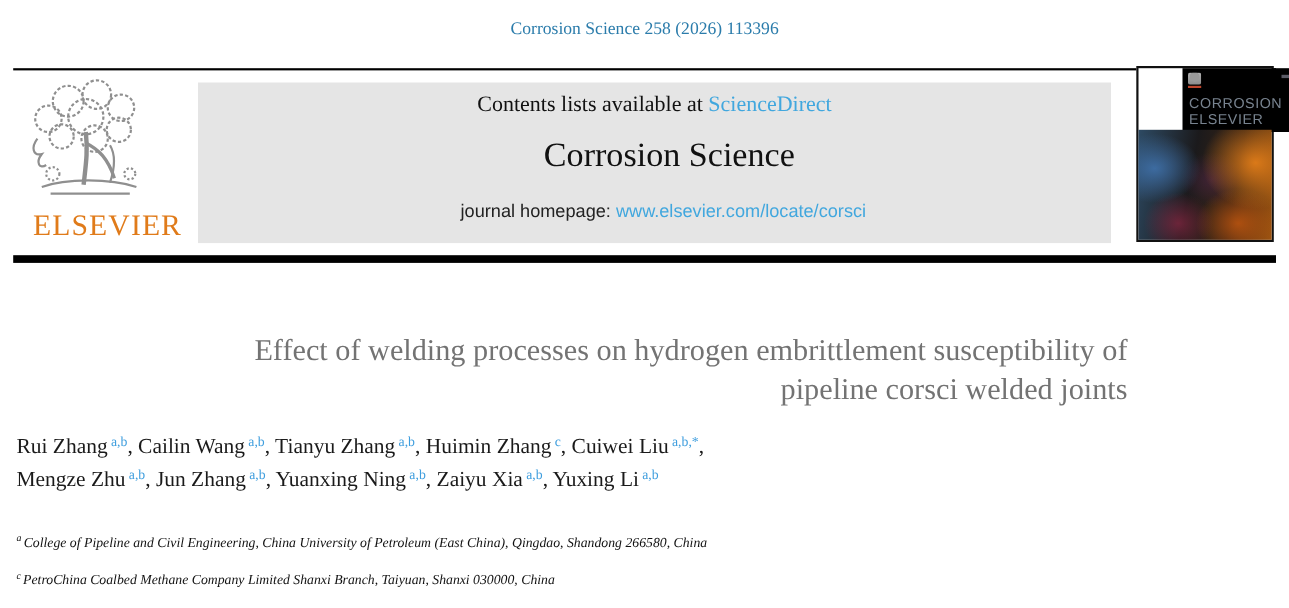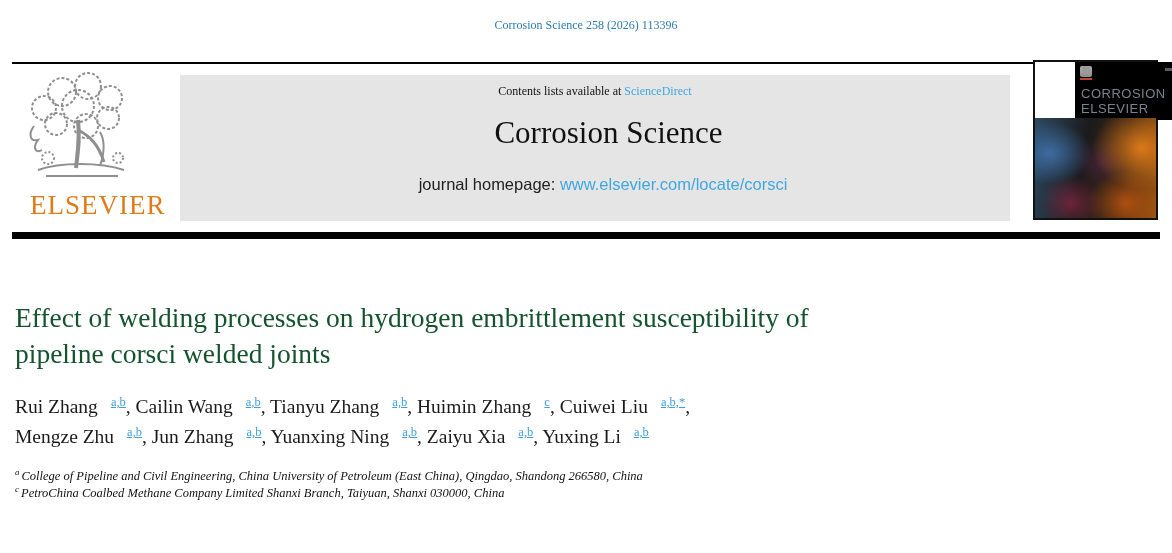--- a/index.html
+++ b/index.html
@@ -10,21 +10,21 @@
     height: 553px;
     background: #ffffff;
     font-family: "Liberation Serif", serif;
     overflow: hidden;
   }
   
   .journal-ref {
     position: absolute;
     top: 18px; left: 0; width: 100%;
     text-align: center;
-    font-size: 12px;
+    font-size: 16px;
     color: #2b7cab;
   }
   
   .rule-thin {
     position: absolute;
     top: 62px; left: 12px; width: 1148px;
     border-top: 2px solid #000000;
   }
   .rule-thick {
     position: absolute;
@@ -50,21 +50,21 @@
   }
   
   .header-box {
     position: absolute;
     top: 75px; left: 180px; width: 830px; height: 146px;
     background: #e5e5e5;
     text-align: center;
   }
   .contents-line {
     margin-top: 9px;
-    font-size: 12px;
+    font-size: 20px;
     color: #111111;
   }
   .link-blue { color: #41a7de; text-decoration: none; }
   .journal-title {
     margin-top: 16px;
     font-size: 31px;
     color: #111111;
     padding-left: 27px;
   }
   .homepage-line {
@@ -119,46 +119,46 @@
       radial-gradient(ellipse 55px 45px at 75% 85%, rgba(190,85,15,0.85), rgba(190,85,15,0) 70%),
       radial-gradient(ellipse 40px 35px at 55% 45%, rgba(90,40,80,0.5), rgba(90,40,80,0) 70%),
       linear-gradient(100deg, #2d4a63 0%, #1b1a1c 40%, #3a2414 70%, #9a5410 100%);
   }
   
   .article-title {
     position: absolute;
     top: 300px; left: 15px; width: 1010px;
     font-size: 27.5px;
     line-height: 36px;
-    color: #14532d;
+    color: #737373;
+    text-align: right;
   }
   .authors {
     position: absolute;
     top: 392px; left: 15px; width: 1010px;
     font-size: 19.5px;
     line-height: 30px;
     color: #1a1a1a;
   }
   .author-sup {
     color: #3f9ede;
     font-size: 12.5px;
     vertical-align: 7px;
-    margin-left: 13px;
+    margin-left: 3px;
     line-height: 0;
-    text-decoration: underline;
   }
   .affiliations {
     position: absolute;
     top: 468px; left: 15px; width: 1012px;
     font-size: 12.5px;
     font-style: italic;
     line-height: 16.5px;
     color: #111111;
   }
-  .affil-row { margin-bottom: 0.5px; }
+  .affil-row { margin-bottom: 0.5px; margin-top: 17px; }
   .affil-sup {
     font-size: 9px;
     vertical-align: 5px;
     font-style: italic;
     margin-right: 2px;
     line-height: 0;
   }
 </style>
 </head>
 <body>

